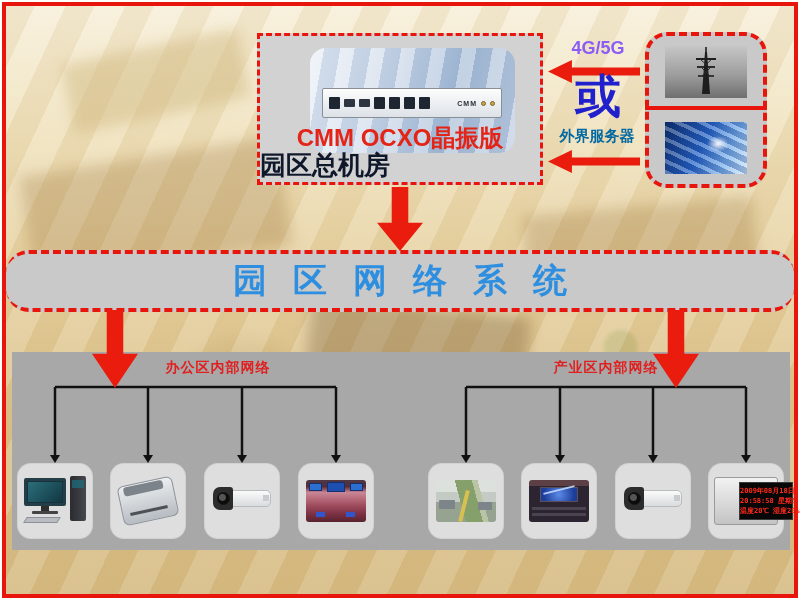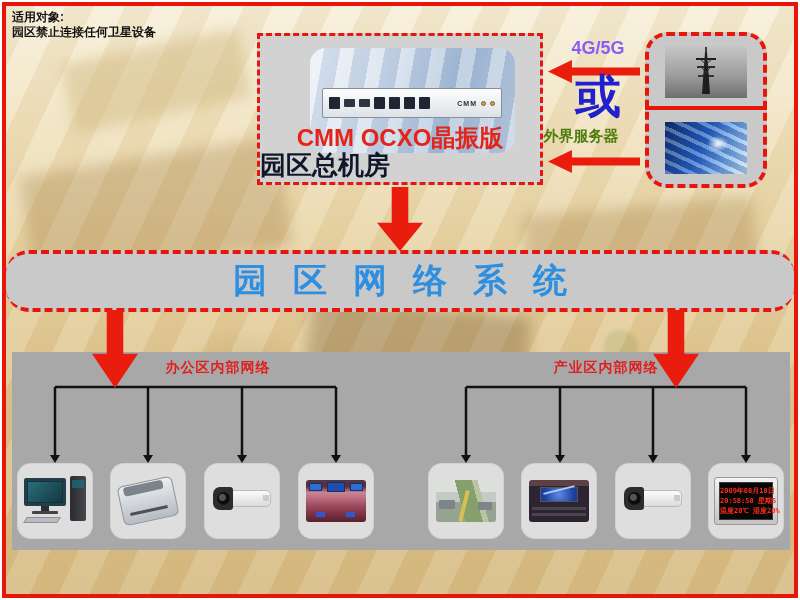--- a/index.html
+++ b/index.html
@@ -56,22 +56,22 @@
   .arrow-left { position:absolute; background:#ea1c0d; z-index:5;
                 clip-path:polygon(0 50%, 26% 0, 26% 33%, 100% 33%, 100% 67%, 26% 67%, 26% 100%); }
   .arrow-4g  { left:548px; top:60px;  width:92px; height:23px; }
   .arrow-srv { left:548px; top:150px; width:92px; height:23px; }
 
   
   .lbl-4g5g  { position:absolute; left:552px; top:38px; width:92px; text-align:center; z-index:6;
                color:#8b5cf6; font-size:18px; font-weight:bold; }
   .lbl-or    { position:absolute; left:552px; top:70px; width:92px; text-align:center; z-index:6;
                color:#2020cc; font-size:46px; font-weight:bold; line-height:52px; }
-  .lbl-srv   { position:absolute; left:528px; top:127px; width:106px; text-align:center; z-index:6;
-               color:#4d7c0f; font-size:15px; font-weight:bold; }
+  .lbl-srv   { position:absolute; left:544px; top:127px; width:106px; text-align:center; z-index:6;
+               color:#0369a1; font-size:15px; font-weight:bold; }
 
   
   .sources-box { position:absolute; left:645px; top:32px; width:122px; height:156px; z-index:4;
                  background:#c9c9c9; border:4px dashed #e8150d; border-radius:22px; }
   .src-divider { position:absolute; left:-4px; right:-4px; top:70px; height:4px; background:#e8150d; }
   .img-tower { position:absolute; left:16px; top:10px; width:82px; height:52px;
                background:linear-gradient(180deg,#c6c6c6 0%, #9e9e9e 55%, #6f6f6f 100%); }
   .img-server { position:absolute; left:16px; top:86px; width:82px; height:52px; overflow:hidden;
                background:linear-gradient(115deg,#0c2a66 0%, #2765c8 45%, #7fb4ec 75%, #cfe6fa 100%); }
   .img-server::before { content:""; position:absolute; inset:0;
@@ -142,39 +142,35 @@
         background:linear-gradient(180deg,#5c4046 0 14%, #2c2531 14% 100%); }
   .mr-screen { position:absolute; left:11px; top:7px; width:38px; height:15px;
         background:radial-gradient(circle at 50% 50%, #5d8ae8 0%, #1c3e9a 80%); border:1px solid #59505c; }
   .mr-beam { position:absolute; left:14px; top:9px; width:32px; height:2px; background:rgba(190,215,255,.9); transform:rotate(-14deg); }
   .mr-desks { position:absolute; left:3px; right:3px; bottom:3px; height:12px;
         background:repeating-linear-gradient(180deg,#4a4450 0 3px, #2c2531 3px 6px); }
   
   .dev-led { width:64px; height:48px; background:linear-gradient(180deg,#f2f2f2,#c4c4c4);
              border:1px solid #9a9a9a; border-radius:3px; padding:4px; }
   .led-screen { width:100%; height:100%; background:#070707; border:1px solid #3a3a3a;
-                display:flex; flex-direction:column; justify-content:center; gap:1px; }
+                display:flex; flex-direction:column; justify-content:center; gap:1px;margin-left:20px; }
   .led-line { color:#ff2a1a; font-size:7px; line-height:9px; font-weight:bold; text-align:center;
               font-family:"DejaVu Sans Mono",monospace; white-space:nowrap; }
 </style>
 </head>
 <body>
 
 <div class="page">
   <div class="bg">
     <div class="bldg b1"></div>
     <div class="bldg b2"></div>
     <div class="bldg b3"></div>
     <div class="bldg b4"></div>
   </div>
 
-  <div class="note">
-    <div>适用对象:</div>
-    <div>园区禁止连接任何卫星设备</div>
-  </div>
 
   <div class="central-box">
     <div class="device-img">
       <div class="appliance">
         <span class="port"></span>
         <span class="port sfp"></span>
         <span class="port sfp"></span>
         <span class="port"></span>
         <span class="port"></span>
         <span class="port"></span>

